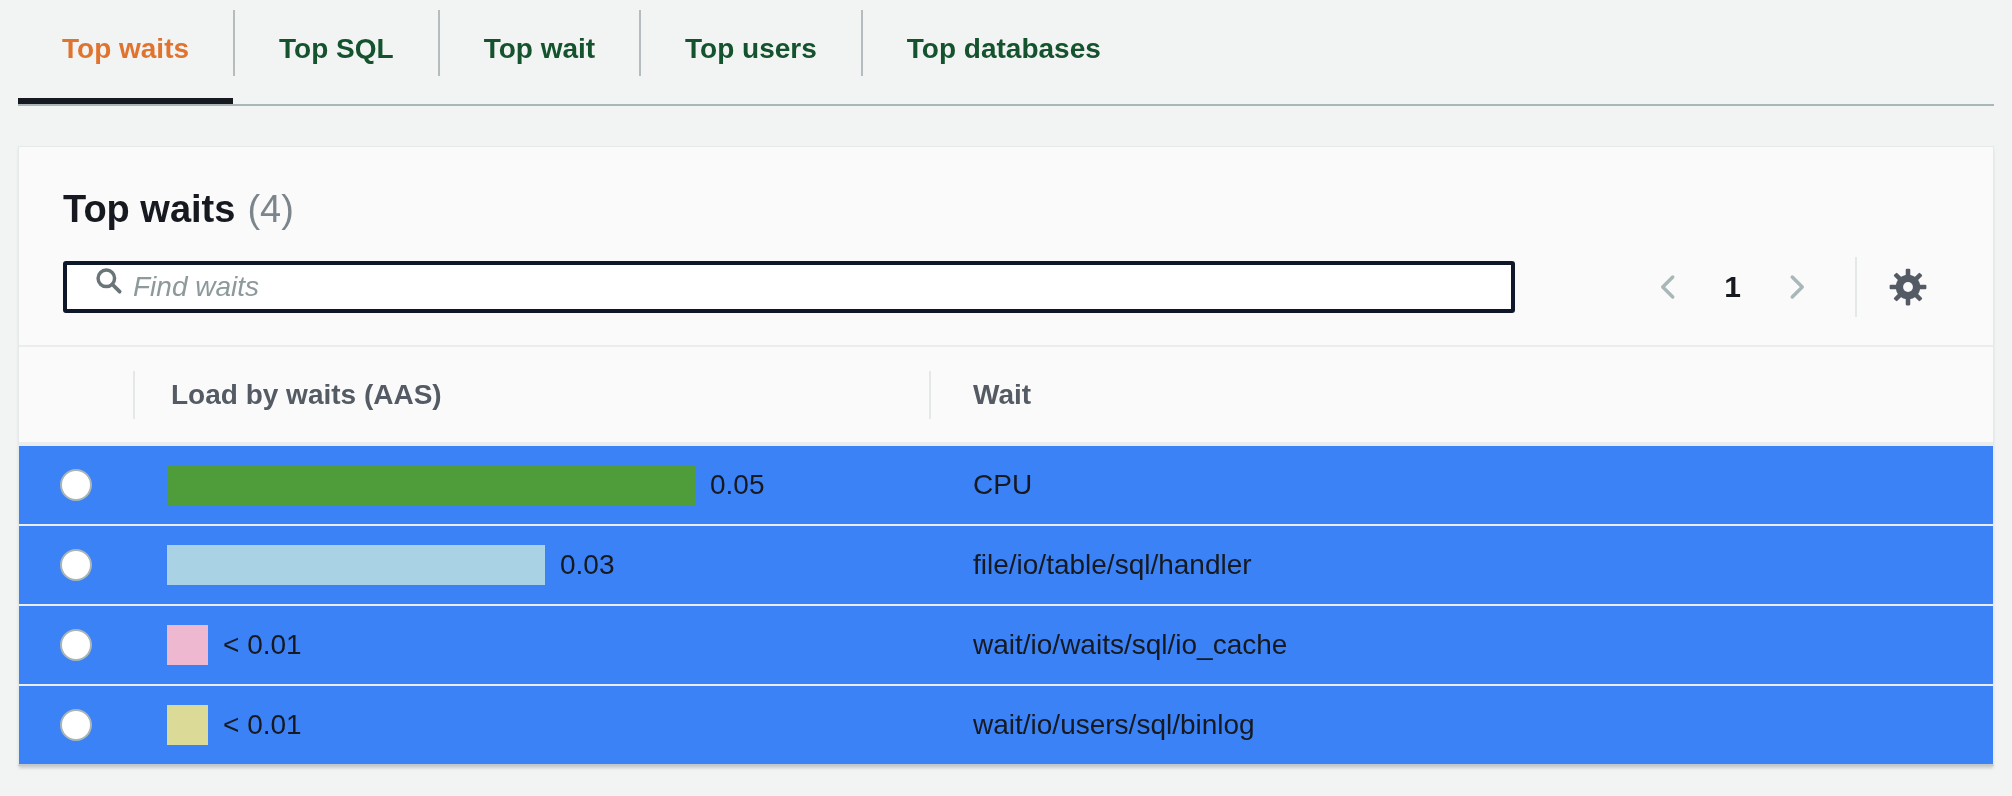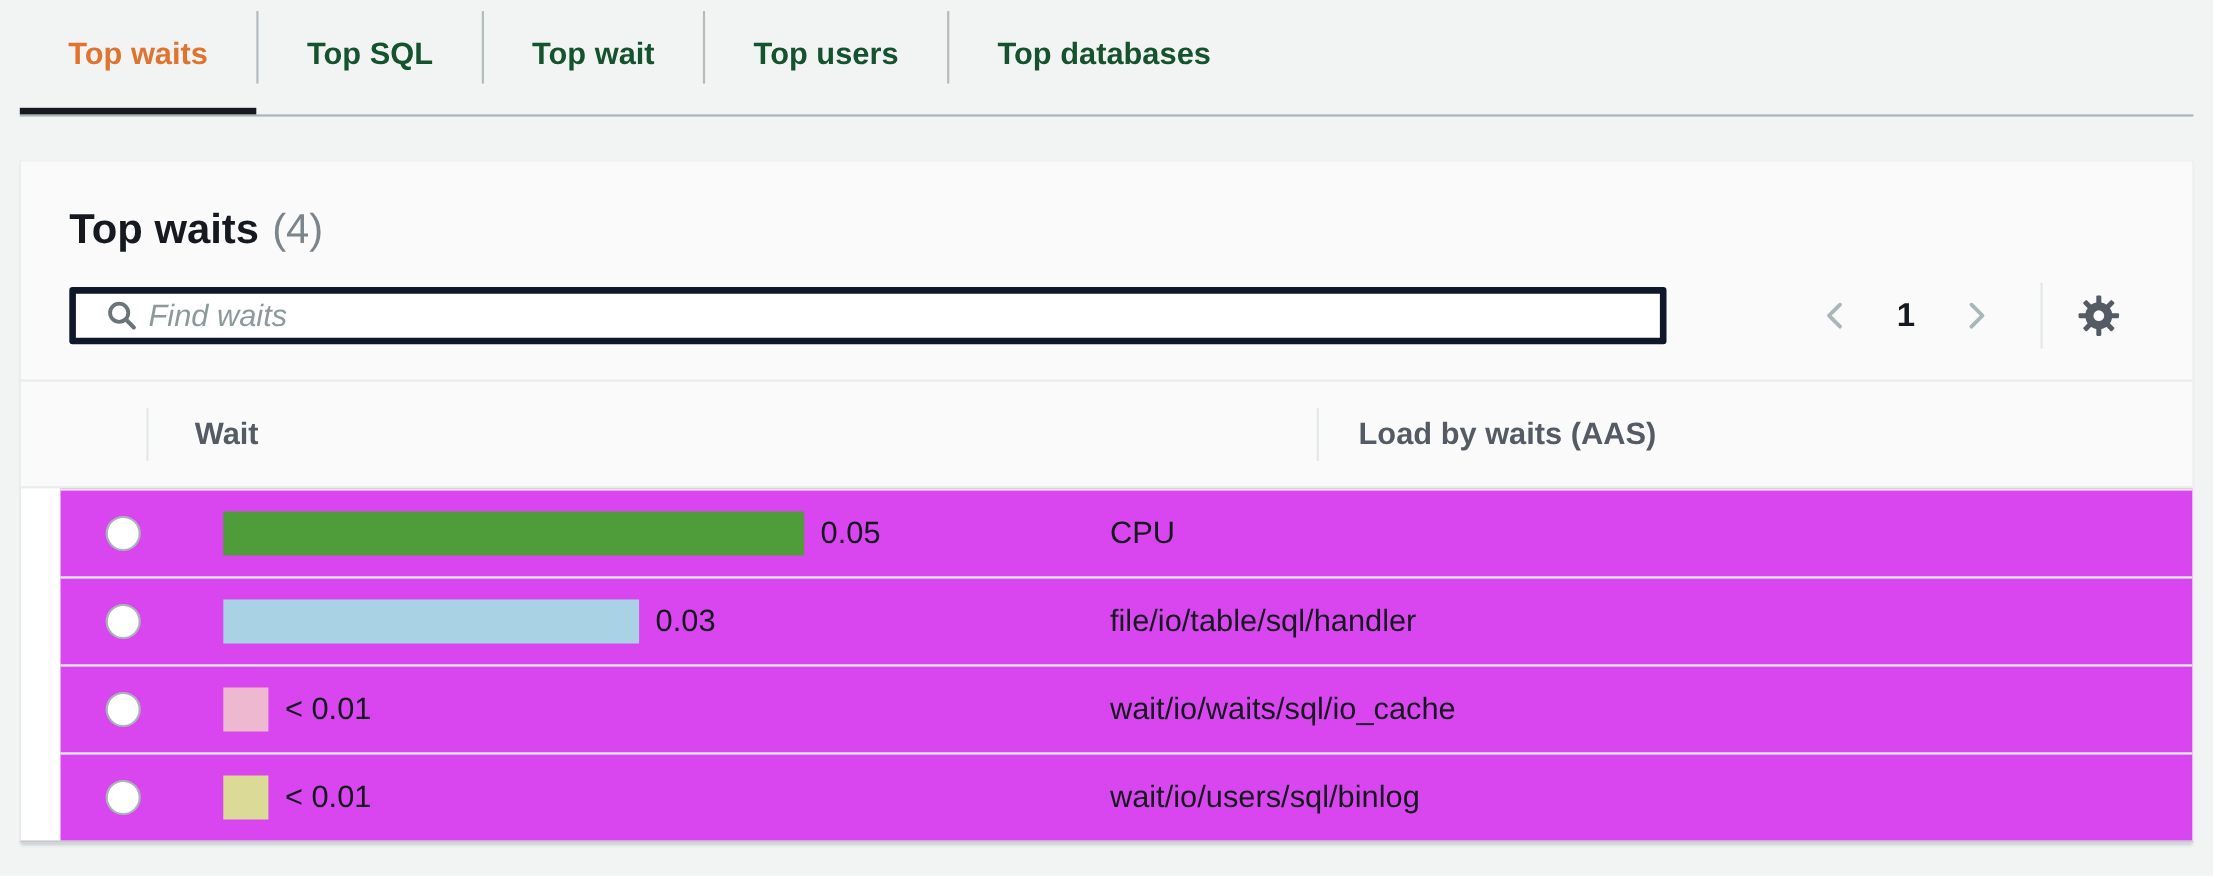--- a/index.html
+++ b/index.html
@@ -70,25 +70,25 @@
     color: #7b858c;
     margin-left: 12px;
   }
   .search-row {
     margin-top: 26px;
     display: flex;
     align-items: center;
   }
   .search-box {
     display: flex;
-    align-items: center;
+    align-items: flex-start;
     width: 1452px;
     height: 52px;
     background: #ffffff;
-    border: 6px solid #0f172a;
+    border: 4px solid #0f172a;
     border-radius: 3px;
     padding: 0 16px;
   }
   .search-box .mag { flex: 0 0 auto; margin: 0 8px 0 10px; }
   .search-input {
     border: none;
     outline: none;
     flex: 1;
     height: 44px;
     font-size: 28px;
@@ -161,23 +161,22 @@
     background: #e4e8e8;
     margin-right: 36px;
     flex: 0 0 auto;
   }
   .col-wait .th-sep { margin-right: 42px; }
 
   .trow {
     display: flex;
     align-items: center;
     height: 80px;
-    background: #d946ef;
+    background: #3b82f6;
     border-top: 2px solid #eaeded;
-    margin-left: 36px;
   }
   .trow:first-of-type { border-top: none; }
   .cell-radio {
     flex: 0 0 114px;
     display: flex;
     justify-content: center;
   }
   .radio {
     width: 32px; height: 32px;
     border: 2px solid #a9b4b6;
@@ -278,28 +277,28 @@
             </g>
             <circle cx="12" cy="12" r="2.8" fill="#fafafa"></circle>
           </svg>
         </button>
       </div>
     </div>
   </div>
 
   <div class="thead">
     <div class="th col-radio"></div>
+    <div class="th col-load">
+      <span class="th-sep"></span>
+      <span>Load by waits (AAS)</span>
+    </div>
     <div class="th col-wait">
       <span class="th-sep"></span>
       <span>Wait</span>
     </div>
-    <div class="th col-load">
-      <span class="th-sep"></span>
-      <span>Load by waits (AAS)</span>
-    </div>
   </div>
 
   <div class="trow">
     <div class="cell-radio">
       <div class="radio"></div>
     </div>
     <div class="cell-load">
       <div class="bar" style="width: 528px; background: rgb(79, 157, 58);"></div>
       <span class="bar-value">0.05</span>
     </div>

